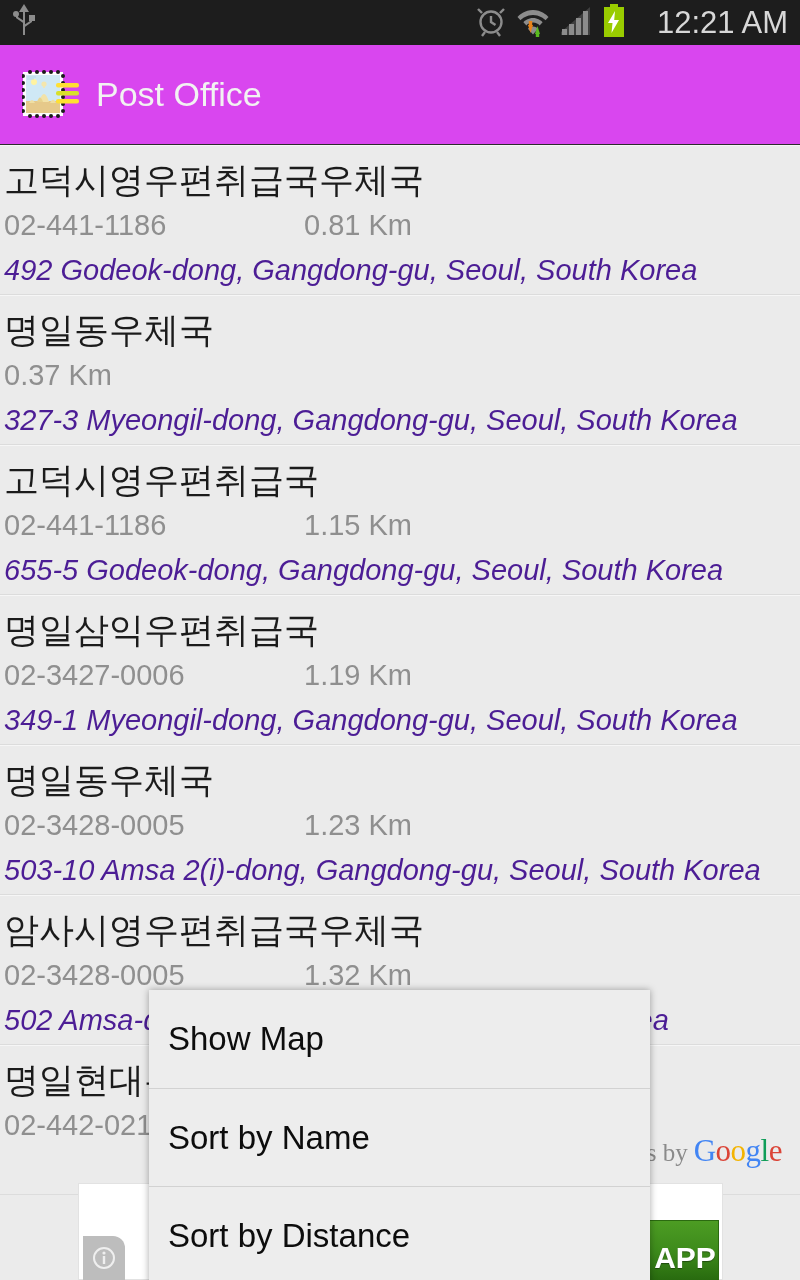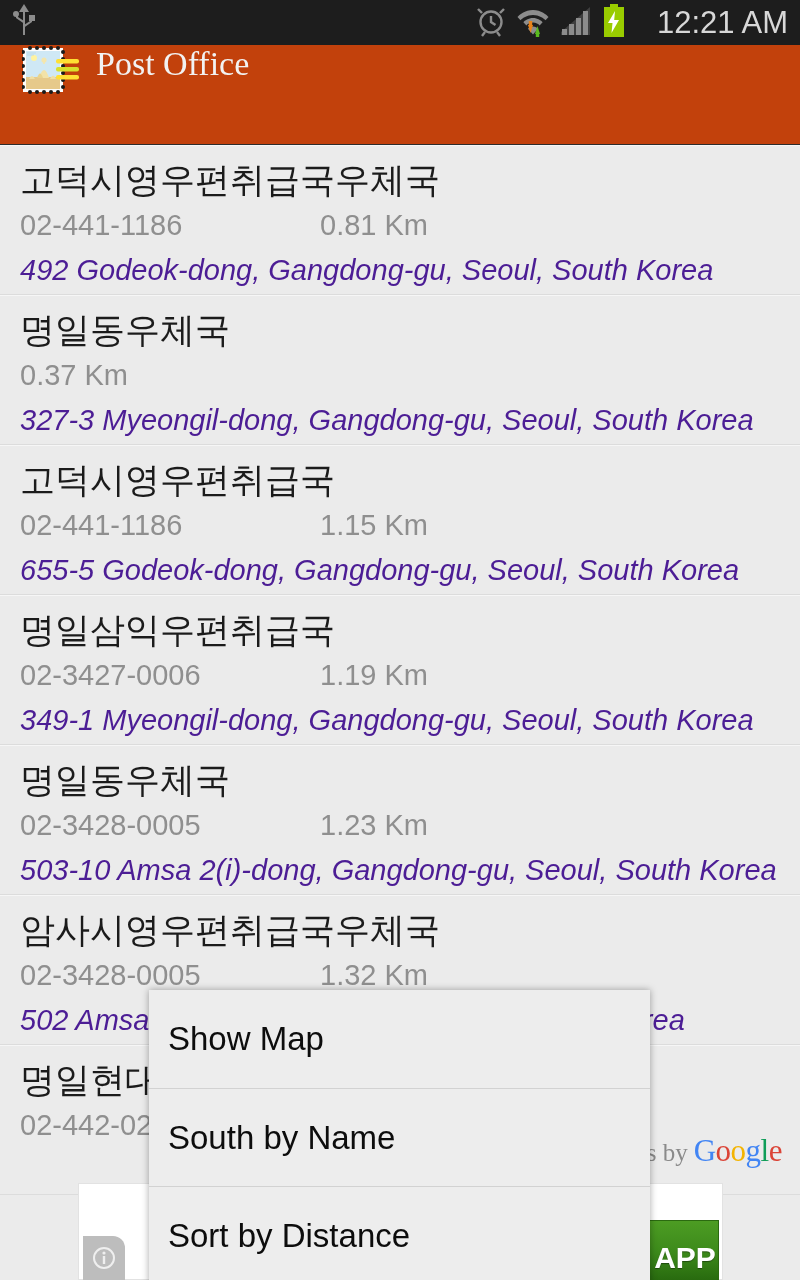--- a/index.html
+++ b/index.html
@@ -37,26 +37,26 @@
     letter-spacing: 0px;
     margin-left: 22px;
     font-family: "Liberation Sans", sans-serif;
   }
 
   
   #title-bar {
     position: absolute;
     left: 0; top: 45px;
     width: 800px; height: 100px;
-    background: #c2410c;
-    display: flex;
+    background: #d946ef;
+    display: flex;
+    align-items: center;
     padding-left: 22px;
     box-sizing: border-box;
     border-bottom: 1px solid #2c2c2c;
-    font-family: Liberation Serif, serif;
   }
   #app-icon {
     width: 58px; height: 52px;
     position: relative;
     flex: 0 0 auto;
   }
   #app-title {
     color: #f2f2f2;
     font-size: 34px;
     margin-left: 16px;
@@ -67,21 +67,21 @@
   #list {
     position: absolute;
     left: 0; top: 145px;
     width: 800px;
     height: 1135px;
     background: #ebebeb;
     overflow: hidden;
   }
   .list-item {
     box-sizing: border-box;
-    padding: 12px 8px 10px 20px;
+    padding: 12px 8px 10px 4px;
     border-bottom: 1px solid #dcdcdc;
     border-top: 1px solid #f6f6f6;
     background: #ebebeb;
     height: 150px;
     overflow: hidden;
   }
   .li-name {
     color: #1b1b1b;
     font-size: 35px;
     line-height: 44px;
@@ -395,18 +395,18 @@
     <circle cx="13" cy="8" r="1.6" fill="#efefef"></circle>
     <rect x="11.8" y="11" width="2.4" height="8" fill="#efefef"></rect>
   </svg>
 </div>
 
 <div id="popup-menu">
   <div class="menu-item">
     <span>Show Map</span>
   </div>
   <div class="menu-item">
-    <span>South by Name</span>
+    <span>Sort by Name</span>
   </div>
   <div class="menu-item">
     <span>Sort by Distance</span>
   </div>
 </div>
 
 </body></html>

